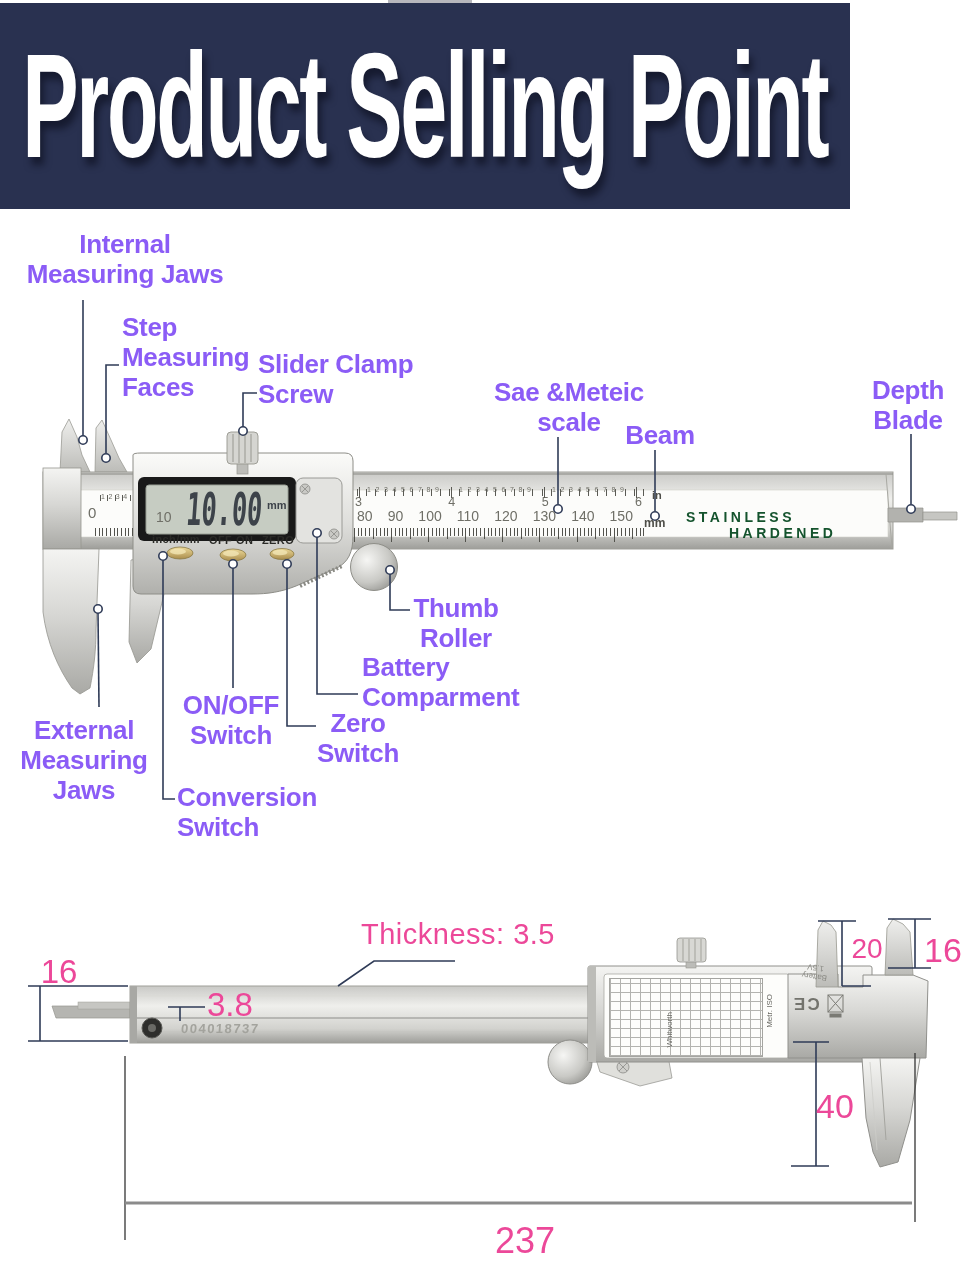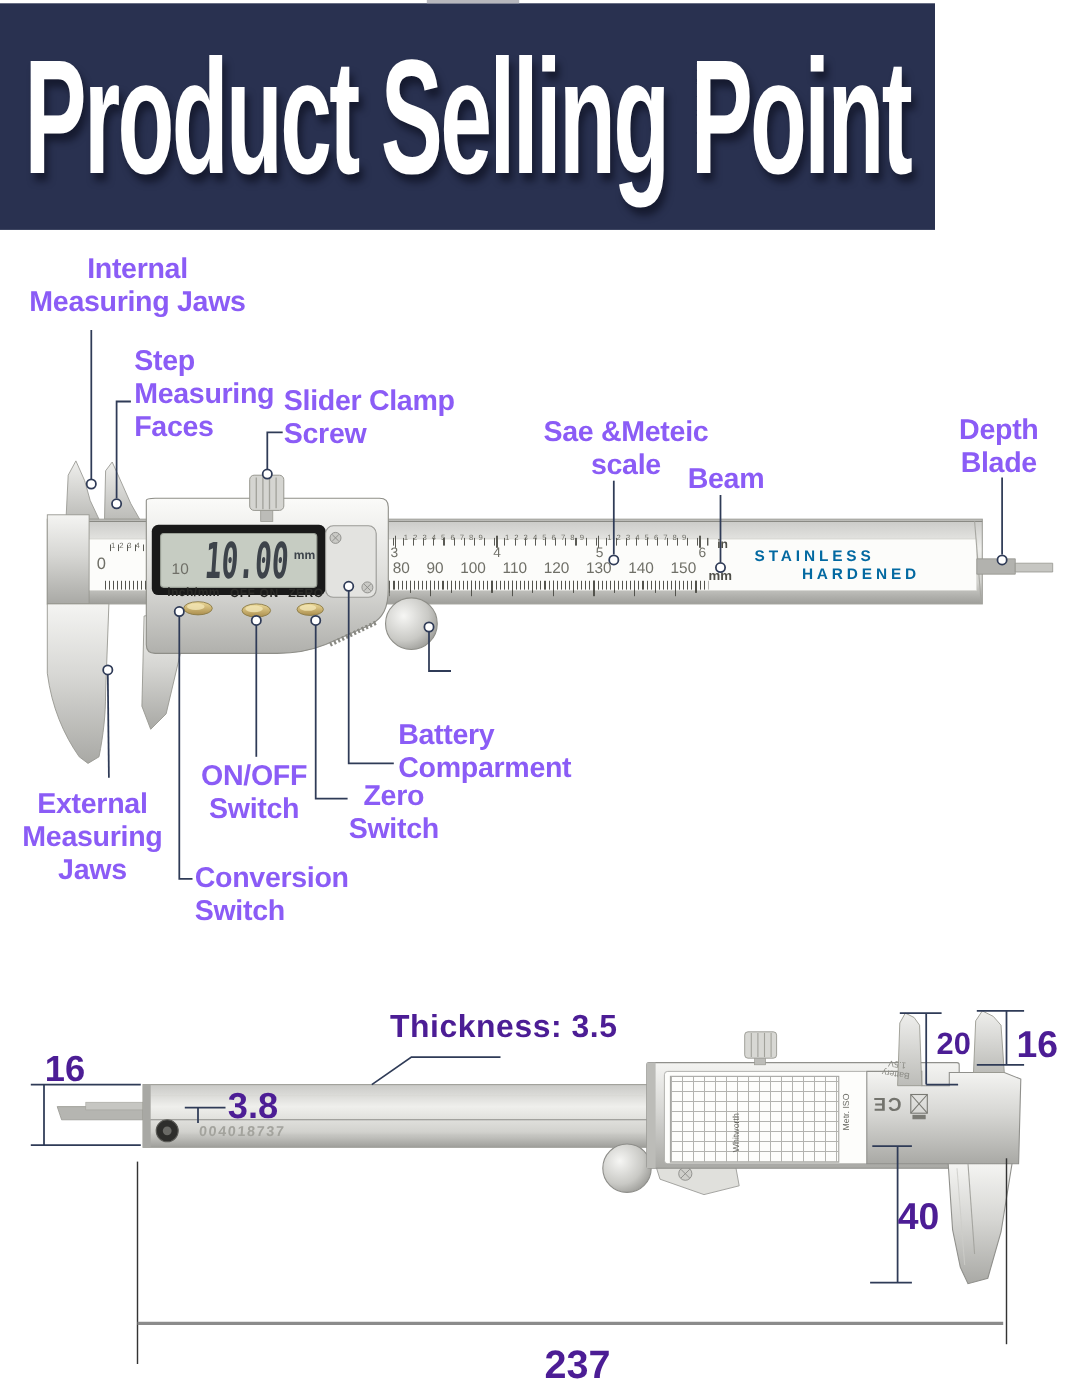--- a/index.html
+++ b/index.html
@@ -27,42 +27,42 @@
   #lbl-beam{left:660px;top:420px;}
   #lbl-depth{left:908px;top:375px;}
   #lbl-thumb{left:456px;top:593px;}
   #lbl-battery{left:362px;top:652px;}
   #lbl-onoff{left:231px;top:690px;}
   #lbl-zero{left:358px;top:708px;}
   #lbl-external{left:84px;top:715px;}
   #lbl-conversion{left:177px;top:782px;}
 
   
-  .dim{position:absolute;z-index:2;font-weight:700;color:#4c1d95;white-space:nowrap;}
+  .dim{position:absolute;z-index:2;font-weight:400;color:#ec4899;white-space:nowrap;}
   #dim-16l{left:59px;top:953px;font-size:33px;transform:translateX(-50%);}
   #dim-38{left:207px;top:986px;font-size:33px;}
   #dim-thk{left:458px;top:918px;font-size:29px;transform:translateX(-50%);letter-spacing:0.5px;}
   #dim-20{left:867px;top:933px;font-size:28px;transform:translateX(-50%);}
   #dim-16r{left:943px;top:931px;font-size:34px;transform:translateX(-50%);}
   #dim-40{left:835px;top:1087px;font-size:34px;transform:translateX(-50%);}
   #dim-237{left:525px;top:1220px;font-size:36px;transform:translateX(-50%);}
 
   
   #lcd-digits{left:188px;top:487px;font-family:"DejaVu Sans Mono",monospace;font-weight:700;
       font-size:45px;line-height:1;color:#3d434a;transform:scaleX(0.56) skewX(-7deg);
       transform-origin:left top;letter-spacing:0;}
   #lcd-unit{left:267px;top:499px;font-weight:700;font-size:11px;color:#3d434a;}
   .btnlbl{font-weight:700;font-size:11px;color:#2a2a27;letter-spacing:0.4px;}
   #btn-inchmm{left:152px;top:533px;}
   #btn-off{left:209px;top:534px;}
   #btn-on{left:236px;top:534px;}
   #btn-zero{left:262px;top:534px;}
 
   
-  .brand{font-weight:700;font-size:14px;letter-spacing:3.5px;color:#0369a1;}
+  .brand{font-weight:700;font-size:14px;letter-spacing:3.5px;color:#14532d;margin-top:12px;}
   #brand1{left:686px;top:497px;}
   #brand2{left:729px;top:513px;}
   #unit-in{left:652px;top:489px;font-weight:700;font-size:11px;color:#4e4e48;}
   #unit-mm{left:644px;top:516px;font-weight:700;font-size:12px;color:#4e4e48;}
   #ls-zero{left:88px;top:504px;font-size:15px;color:#6f6f67;}
   #ls-ten{left:112px;top:509px;font-size:14px;color:#6f6f67;margin-left:44px;}
   #ls-micro{left:101px;top:493px;font-size:7px;letter-spacing:3.5px;color:#6f6f67;}
   .numrow{display:flex;justify-content:space-between;color:#6f6f67;}
   #row-inch{left:355px;top:495px;width:287px;font-size:12.5px;}
   #row-mm{left:357px;top:508px;width:276px;font-size:14px;}
@@ -304,20 +304,24 @@
   <div class="lbl" id="lbl-slider-clamp">
     <div>Slider Clamp</div>
     <div>Screw</div>
   </div>
   <div class="lbl ctr" id="lbl-beam">
     <div>Beam</div>
   </div>
   <div class="lbl ctr" id="lbl-depth">
     <div>Depth</div>
     <div>Blade</div>
+  </div>
+  <div class="lbl ctr" id="lbl-thumb">
+    <div>Thumb</div>
+    <div>Roller</div>
   </div>
   <div class="lbl" id="lbl-battery">
     <div>Battery</div>
     <div>Comparment</div>
   </div>
   <div class="lbl ctr" id="lbl-onoff">
     <div>ON/OFF</div>
     <div>Switch</div>
   </div>
   <div class="lbl ctr" id="lbl-zero">

